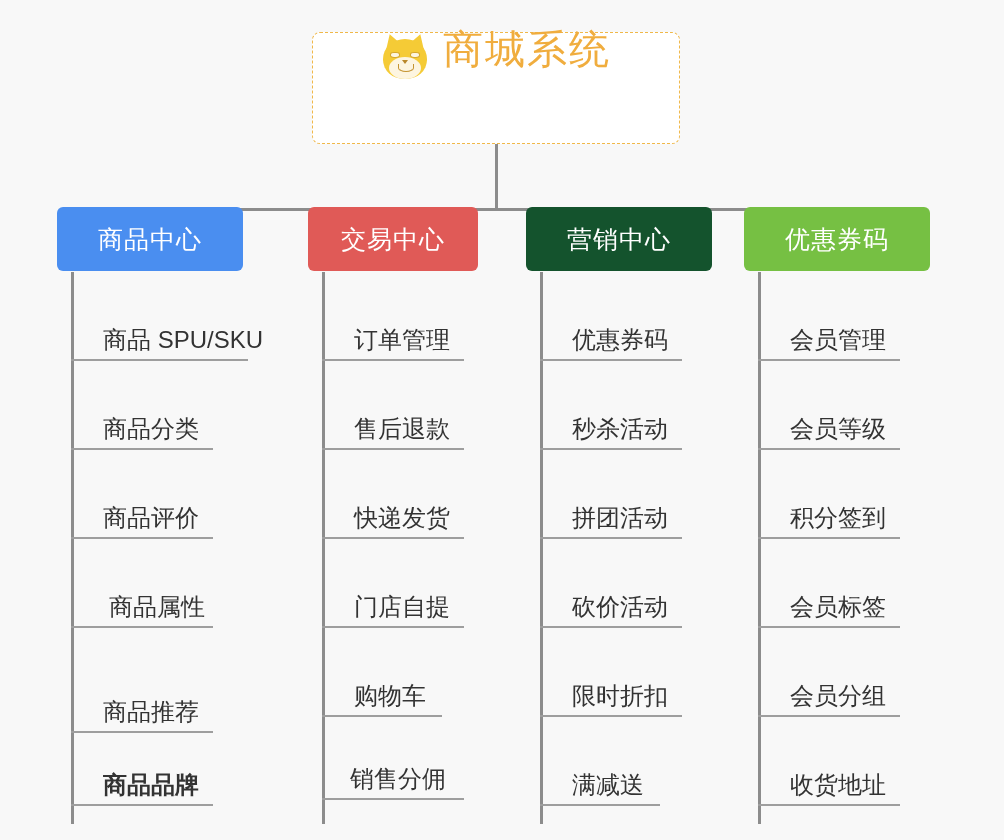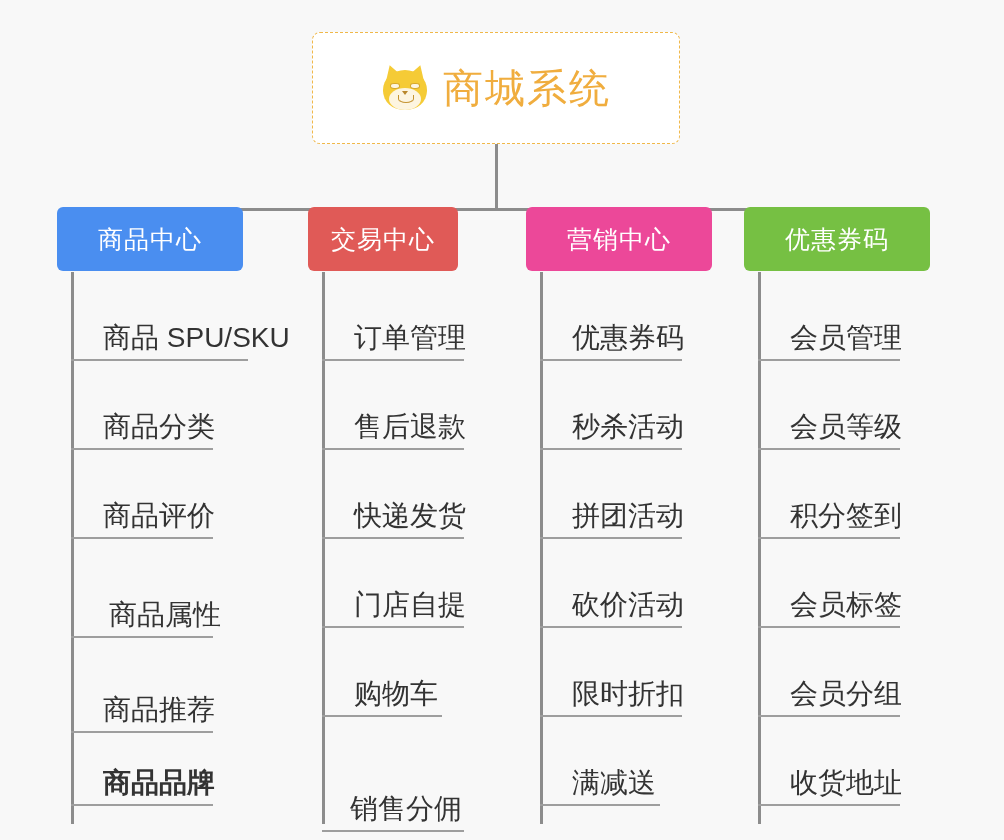--- a/index.html
+++ b/index.html
@@ -26,23 +26,23 @@
     position: absolute;
     left: 312px;
     top: 32px;
     width: 368px;
     height: 112px;
     box-sizing: border-box;
     background: #ffffff;
     border: 1px dashed #f0b849;
     border-radius: 8px;
     display: flex;
-    align-items: center;
     justify-content: center;
     gap: 14px;
+    font-family: Liberation Mono, monospace;
   }
   .root-emoji {
     width: 48px;
     height: 48px;
     position: relative;
     flex: 0 0 auto;
   }
   
   .shiba-ear {
     position: absolute;
@@ -146,21 +146,21 @@
     left: 0;
     height: 89px;
     display: flex;
     align-items: flex-end;
     box-sizing: border-box;
     border-bottom: 2px solid #9e9e9e;
     padding-left: 32px;
     padding-bottom: 4px;
   }
   .leaf-label {
-    font-size: 28px;
+    font-size: 24px;
     color: #333333;
     line-height: 1.25;
     white-space: nowrap;
   }
 </style>
 </head>
 <body style="background: rgb(248, 248, 248);">
 
 <div id="canvas">
 
@@ -181,42 +181,42 @@
   <div class="conn conn-v" style="left: 495px; top: 144px; width: 3px; height: 66px; background: rgb(140, 140, 140);"></div>
   <div class="conn conn-h" style="left: 150px; top: 208px; width: 690px; height: 3px; background: rgb(140, 140, 140);"></div>
   <div class="conn conn-v" style="left: 150px; top: 208px; height: 32px; background: rgb(140, 140, 140);"></div>
   <div class="conn conn-v" style="left: 401px; top: 208px; height: 32px; background: rgb(140, 140, 140);"></div>
   <div class="conn conn-v" style="left: 619px; top: 208px; height: 32px; background: rgb(140, 140, 140);"></div>
   <div class="conn conn-v" style="left: 837px; top: 208px; height: 32px; background: rgb(140, 140, 140);"></div>
 
   <div class="cat-box" style="left: 57px; top: 207px; width: 186px; background: rgb(74, 142, 240);">
     <span>商品中心</span>
   </div>
-  <div class="cat-box" style="left: 308px; top: 207px; width: 150px; background: rgb(224, 90, 87);">
+  <div class="cat-box" style="left: 308px; top: 207px; width: 170px; background: rgb(224, 90, 87);">
     <span>交易中心</span>
   </div>
-  <div class="cat-box" style="left: 526px; top: 207px; width: 186px; background: #ec4899;">
+  <div class="cat-box" style="left: 526px; top: 207px; width: 186px; background: #14532d;">
     <span>营销中心</span>
   </div>
   <div class="cat-box" style="left: 744px; top: 207px; width: 186px; background: rgb(118, 192, 67);">
     <span>优惠券码</span>
   </div>
 
   <div class="leaf-col" style="left:71px;">
     <span class="leaf-spine" style="background: rgb(140, 140, 140);"></span>
     <div class="leaf-item" style="top:0px;   width:177px;">
         <span class="leaf-label">商品 SPU/SKU</span>
       </div>
     <div class="leaf-item" style="top:89px;  width:142px;">
         <span class="leaf-label">商品分类</span>
       </div>
     <div class="leaf-item" style="top:178px; width:142px;">
         <span class="leaf-label">商品评价</span>
       </div>
-    <div class="leaf-item" style="top:277px; width:142px;padding-left:38px;">
+    <div class="leaf-item" style="top:267px; width:142px;padding-left:38px;">
         <span class="leaf-label">商品属性</span>
       </div>
     <div class="leaf-item" style="top:372px; width:142px;">
         <span class="leaf-label">商品推荐</span>
       </div>
     <div class="leaf-item" style="top:445px; width:142px;font-weight:bold;">
         <span class="leaf-label">商品品牌</span>
       </div>
   </div>
 
@@ -230,21 +230,21 @@
       </div>
     <div class="leaf-item" style="top:178px; width:142px;">
         <span class="leaf-label">快递发货</span>
       </div>
     <div class="leaf-item" style="top:267px; width:142px;">
         <span class="leaf-label">门店自提</span>
       </div>
     <div class="leaf-item" style="top:356px; width:120px;">
         <span class="leaf-label">购物车</span>
       </div>
-    <div class="leaf-item" style="top:471px; width:142px;padding-left:28px;">
+    <div class="leaf-item" style="top:439px; width:142px;padding-left:28px;">
         <span class="leaf-label">销售分佣</span>
       </div>
   </div>
 
   <div class="leaf-col" style="left:540px;">
     <span class="leaf-spine" style="background: rgb(140, 140, 140);"></span>
     <div class="leaf-item" style="top:0px;   width:142px;">
         <span class="leaf-label">优惠券码</span>
       </div>
     <div class="leaf-item" style="top:89px;  width:142px;">

